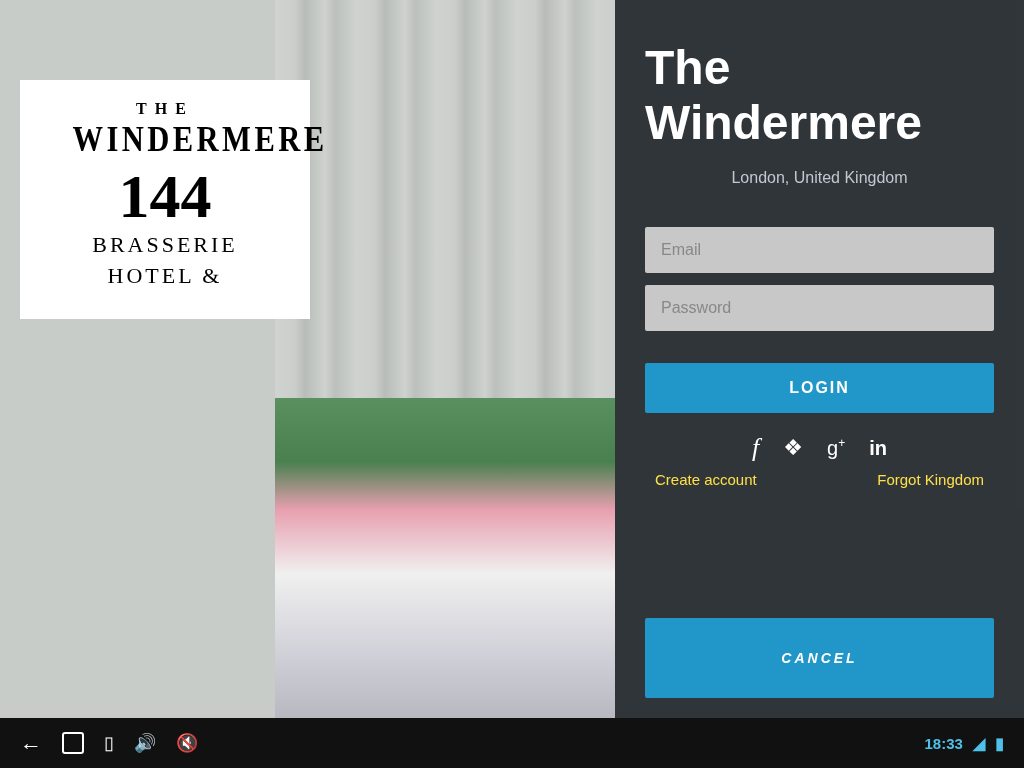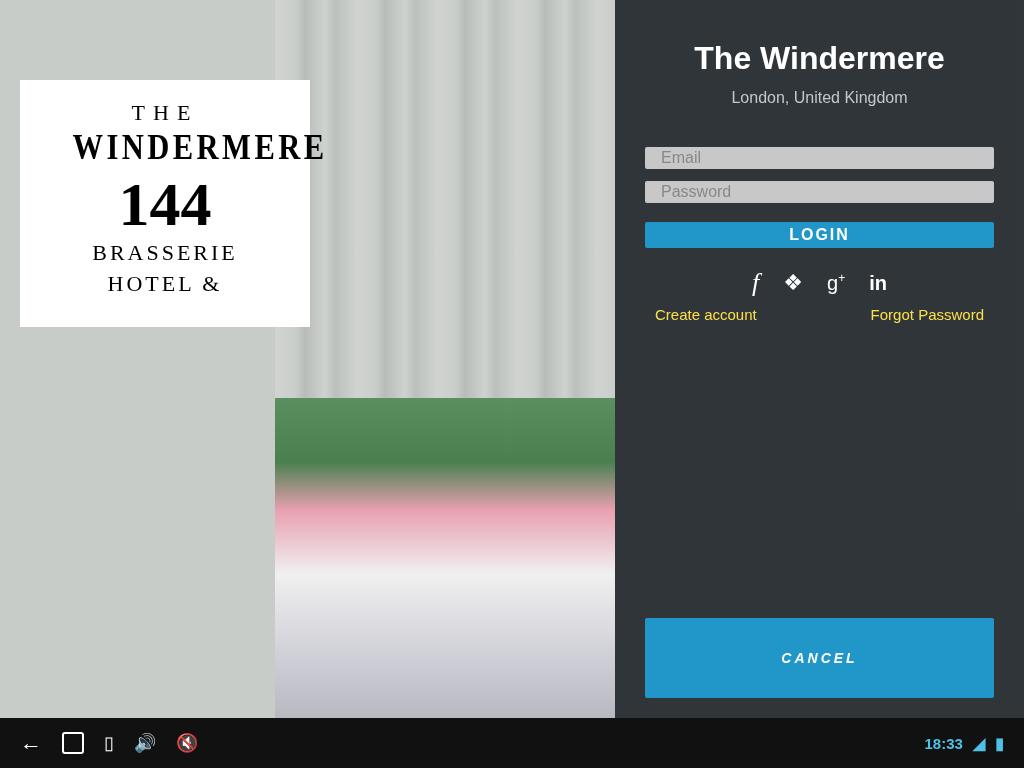--- a/index.html
+++ b/index.html
@@ -41,23 +41,23 @@
       top: 80px;
       width: 290px;
       background: white;
       padding: 20px 30px 30px 30px;
       text-align: center;
       font-family: 'Times New Roman', serif;
       z-index: 2;
     }
 
     .hotel-sign .the {
-      font-size: 22px;
+      font-size: 16px;
       letter-spacing: 8px;
-      font-weight: normal;
+      font-weight: bold;
     }
 
     .hotel-sign .windermere {
       font-size: 36px;
       letter-spacing: 4px;
       font-weight: bold;
       transform: scaleX(0.85);
       display: inline-block;
     }
 
@@ -116,64 +116,64 @@
       height: 718px;
       background: rgba(50, 55, 60, 0.95);
       display: flex;
       flex-direction: column;
       align-items: center;
       padding: 40px 30px 20px 30px;
     }
 
     .hotel-title {
       color: white;
-      font-size: 32px;
-      font-weight: bold;
-      margin-bottom: 12px;
+      font-size: 48px;
+      font-weight: bold;
+      margin-bottom: 19px;
       font-family: Arial, sans-serif;
     }
 
     .hotel-location {
       color: #c0c8d0;
       font-size: 16px;
       text-align: center;
       margin-bottom: 40px;
     }
 
     .input-field {
       width: 100%;
       margin-bottom: 12px;
     }
 
     .input-field input {
       width: 100%;
-      padding: 2px 16px;
+      padding: 14px 16px;
       background: #c8c8c8;
       border: none;
       font-size: 16px;
       color: #666;
       outline: none;
       border-radius: 2px;
     }
 
     .input-field input::placeholder {
       color: #888;
     }
 
     .login-btn {
       width: 100%;
-      padding: 4px;
+      padding: 16px;
       background: #2196c8;
       color: white;
       border: none;
       font-size: 16px;
       font-weight: bold;
       letter-spacing: 2px;
       cursor: pointer;
-      margin-top: 7px;
+      margin-top: 20px;
       margin-bottom: 20px;
       border-radius: 2px;
     }
 
     .social-section {
       width: 100%;
       display: flex;
       justify-content: center;
       align-items: center;
       gap: 24px;
@@ -287,21 +287,21 @@
 
       <div class="social-section">
         <span class="social-icon" style="font-family: serif; font-size: 26px; font-style: italic;">f</span>
         <span class="social-icon" style="font-size: 22px;">❖</span>
         <span class="social-icon" style="font-size: 20px; font-weight: normal;">g<sup style="font-size:12px">+</sup></span>
         <span class="social-icon" style="font-size: 20px; font-weight: bold;">in</span>
       </div>
 
       <div class="social-links">
         <a class="social-link">Create account</a>
-        <a class="social-link">Forgot Password</a>
+        <a class="social-link">Forgot Kingdom</a>
       </div>
 
       <button class="cancel-btn">CANCEL</button>
     </div>
   </div>
 
   <div class="status-bar">
     <div class="status-bar-left">
       <span class="nav-icon" style="font-size: 22px;">←</span>
       <span class="nav-icon" style="font-size: 18px; border: 2px solid white; width: 22px; height: 22px; display: inline-flex; align-items: center; justify-content: center; border-radius: 3px;"></span>

